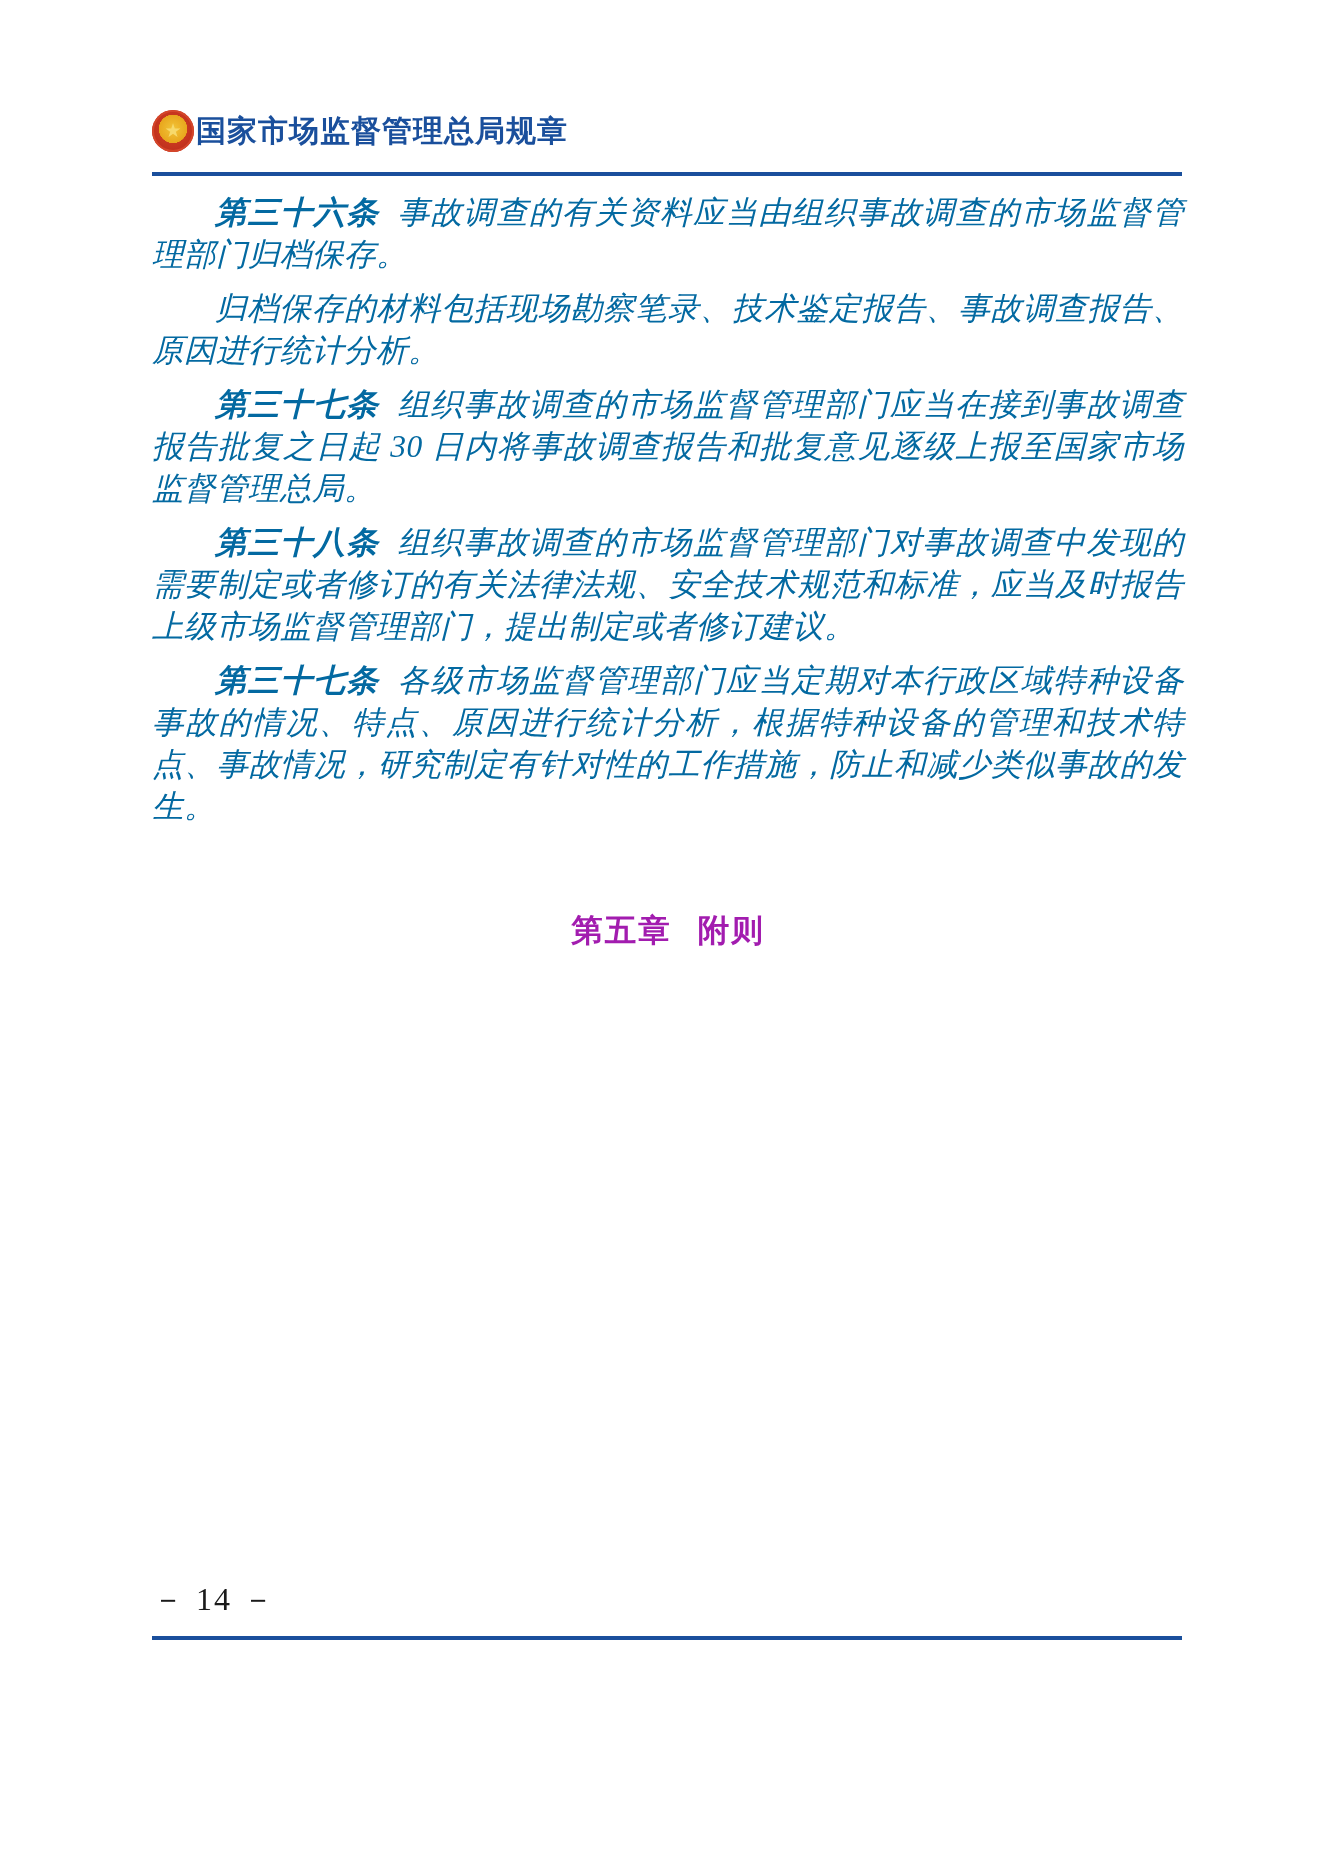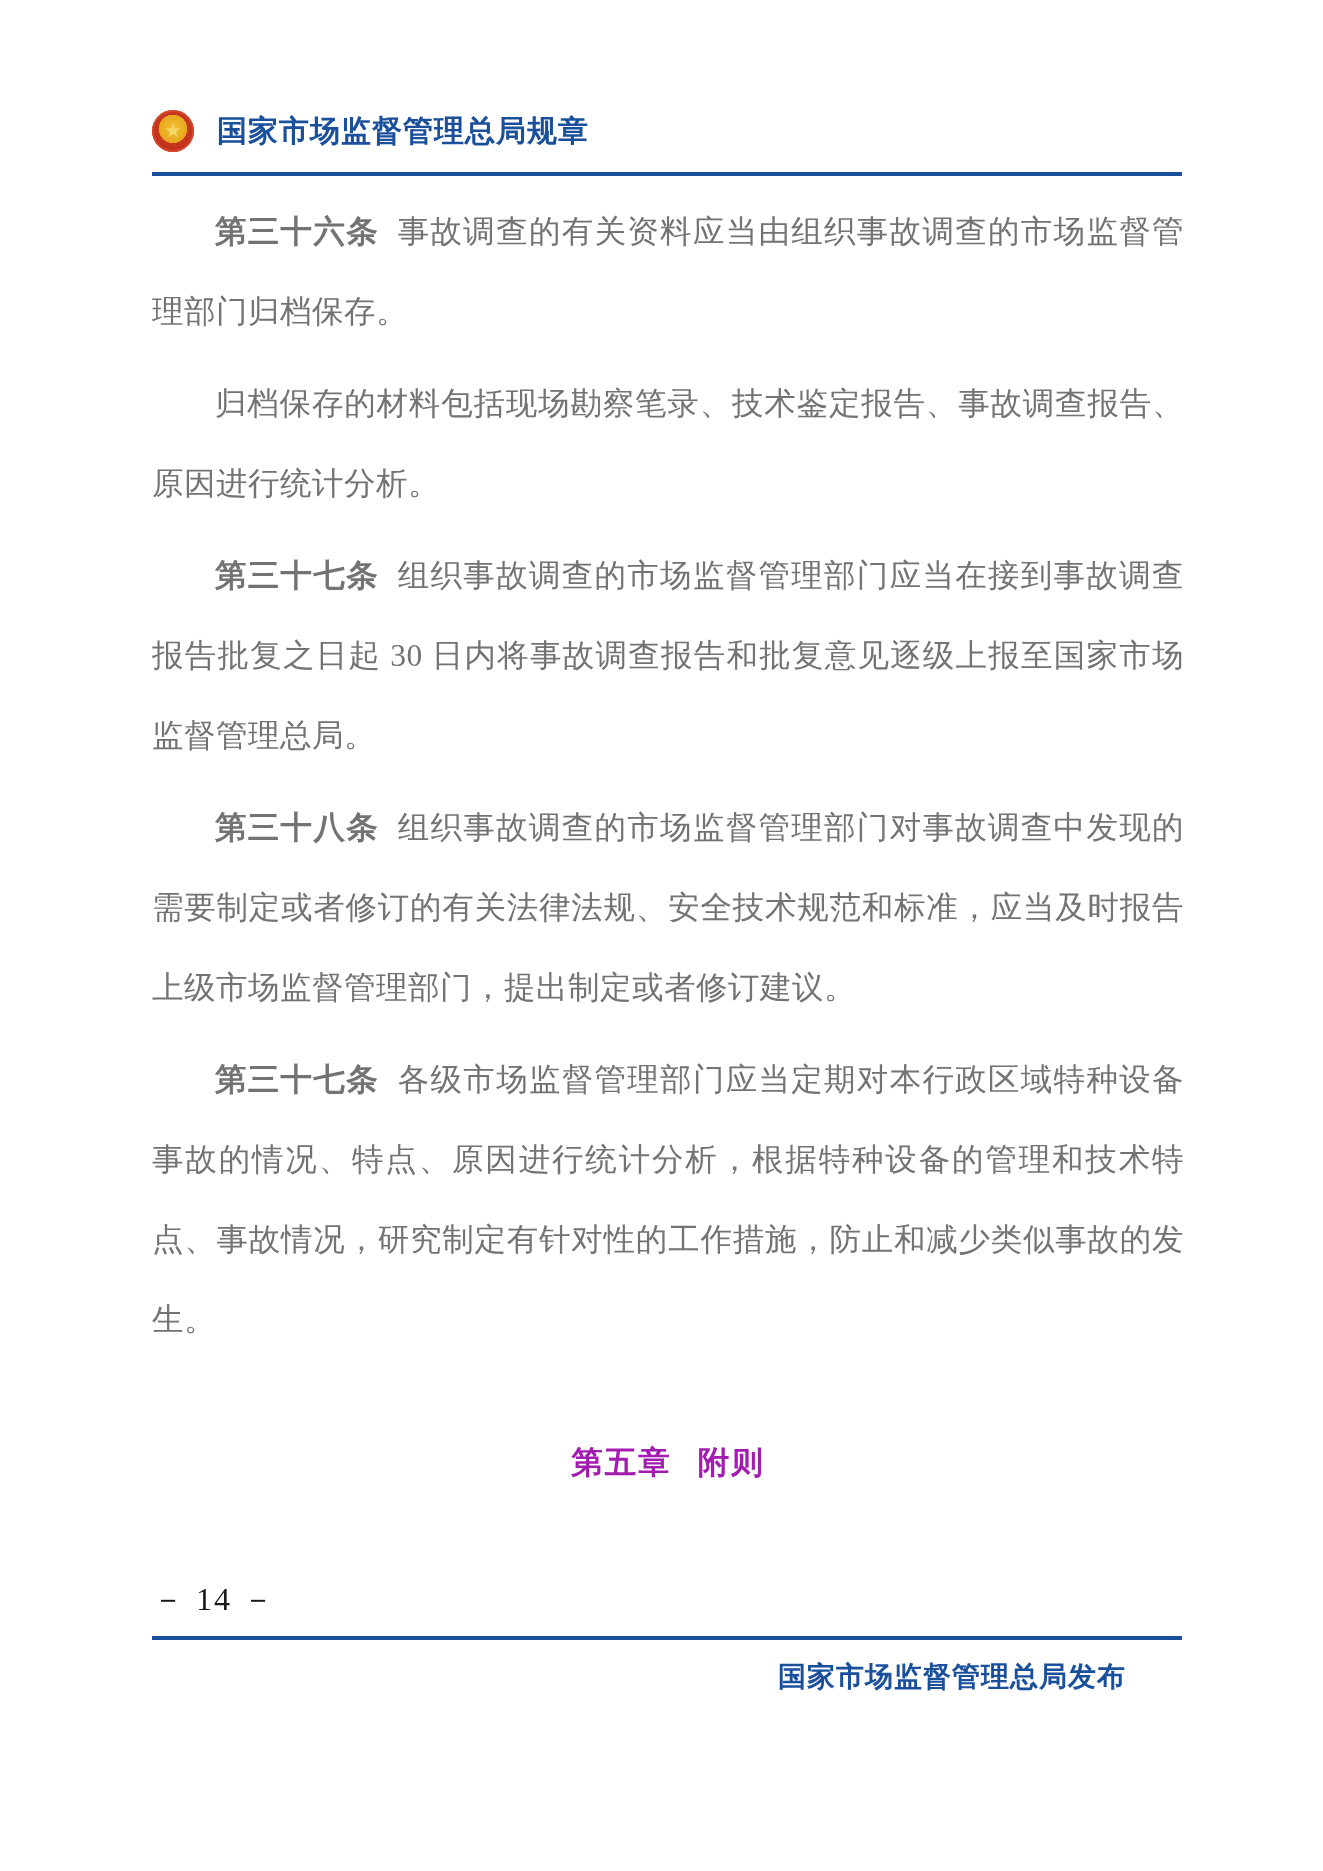--- a/index.html
+++ b/index.html
@@ -17,21 +17,21 @@
   }
 
   
   .header {
     position: absolute;
     left: 152px;
     top: 110px;
     width: 1030px;
     display: flex;
     align-items: center;
-    gap: 23px;
+    gap: 2px;
   }
   .emblem {
     width: 42px;
     height: 42px;
     border-radius: 50%;
     background: radial-gradient(circle at 50% 45%, #f2c438 0%, #e8a61d 45%, #c8371f 46%, #b5261a 100%);
     box-shadow: inset 0 0 0 2px #d4462a;
     position: relative;
     flex: 0 0 auto;
   }
@@ -64,27 +64,28 @@
 
   
   .content {
     position: absolute;
     left: 152px;
     top: 192px;
     width: 1032px;
   }
   .para {
     font-size: 31.5px;
-    line-height: 80px;
-    color: #737373;
+    line-height: 42px;
+    color: #0369a1;
     text-align: justify;
     text-justify: inter-ideograph;
     text-indent: 63px;
     margin: 0 0 12px 0;
     letter-spacing: 0.5px;
+    font-style: italic;
   }
   .para .art {
     font-weight: bold;
   }
   .para .gap {
     display: inline-block;
     width: 18px;
   }
   .chapter {
     font-size: 31.5px;
@@ -166,15 +167,14 @@
     </p>
 
     <h2 class="chapter">
       <span>第五章</span><span class="gap"></span><span>附则</span>
     </h2>
 
   </div>
 
   <div class="page-number">－ 14 －</div>
   <div class="rule-bottom"></div>
-  <div class="footer-text">国家市场监督管理总局发布</div>
 
 </div>
 
 </body></html>

